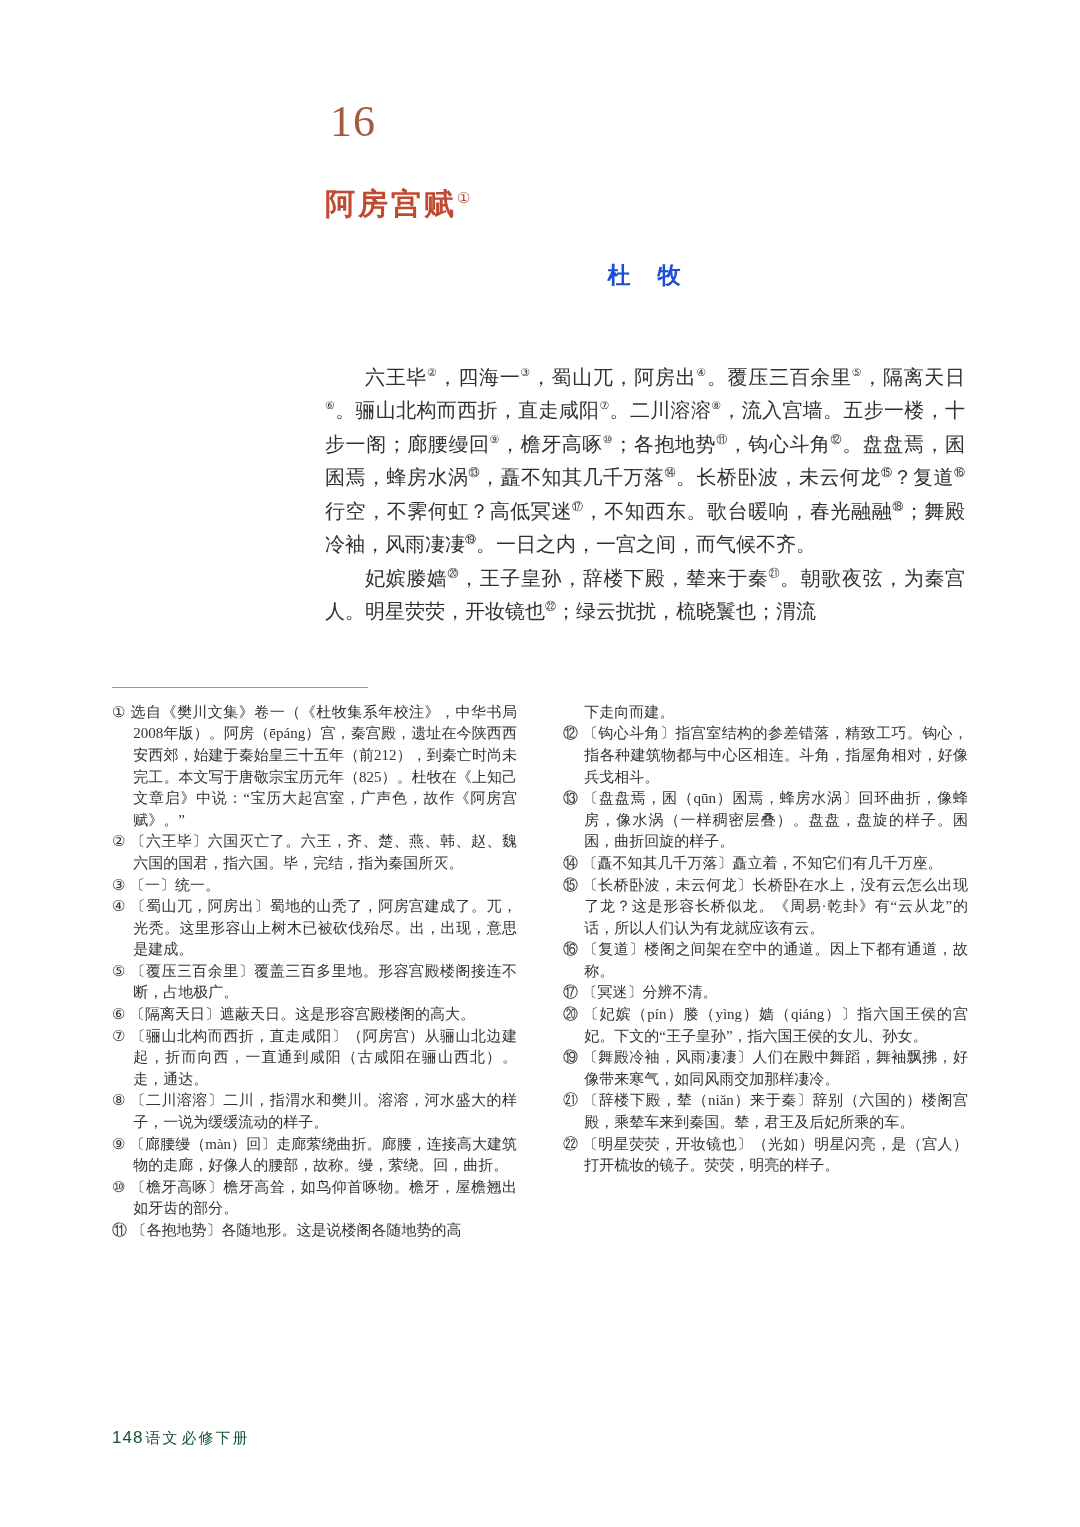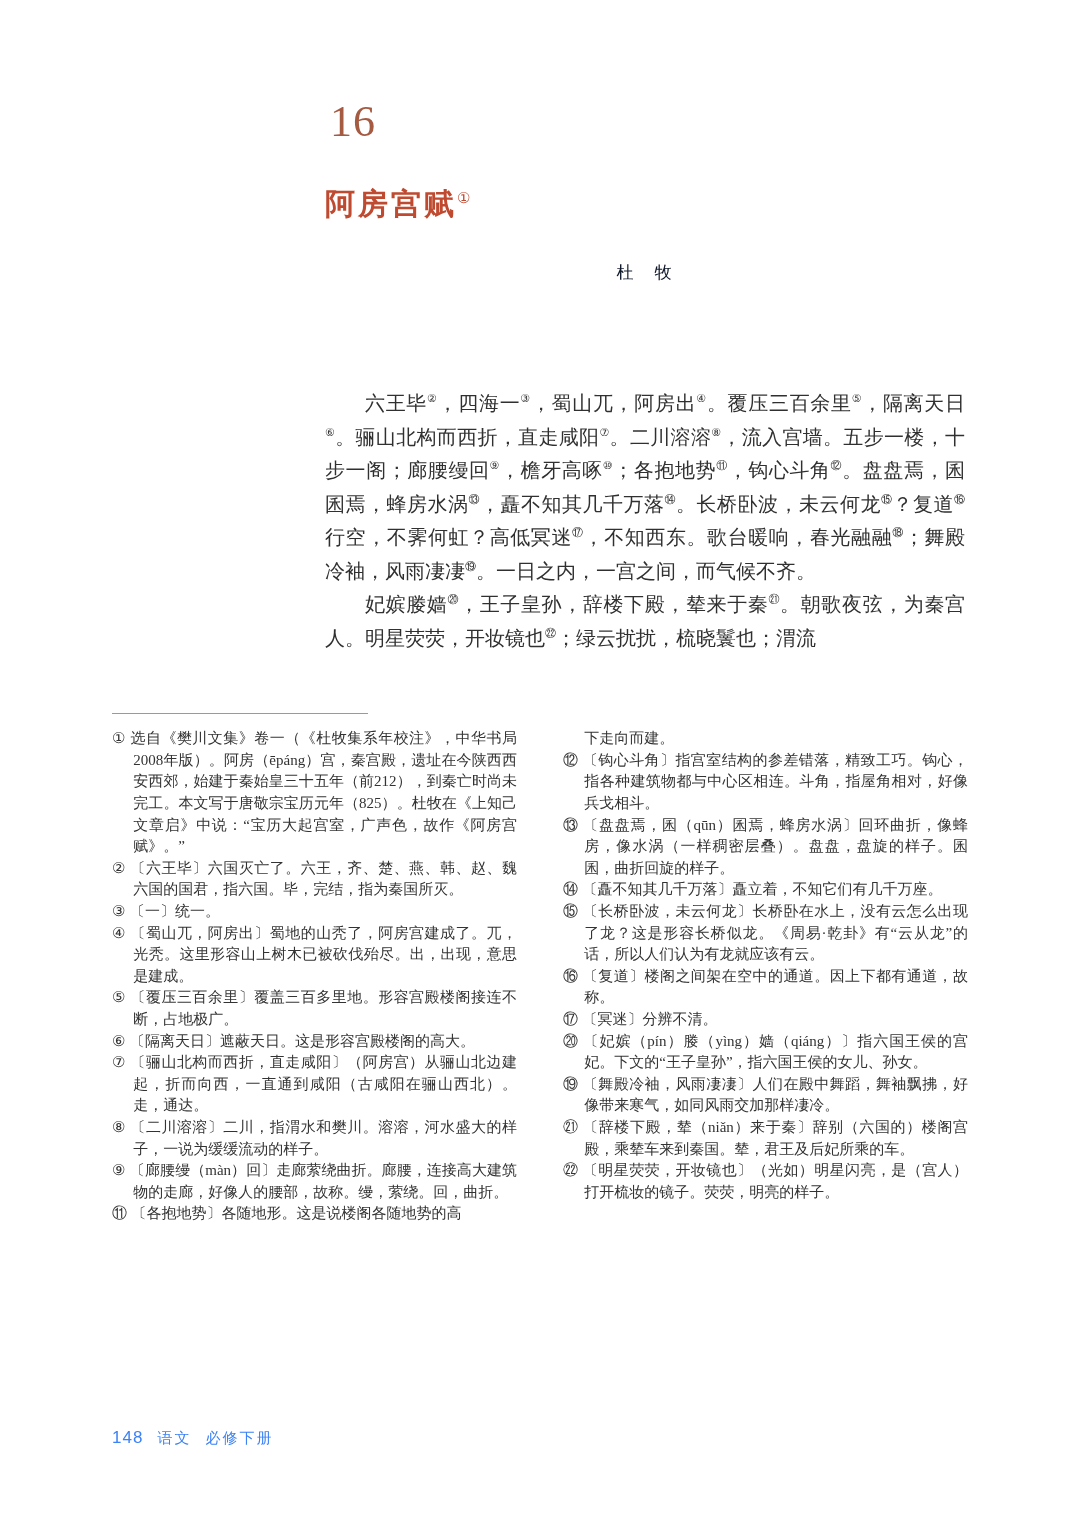--- a/index.html
+++ b/index.html
@@ -38,27 +38,28 @@
   }
   .title-sup {
     font-size: 15px;
     vertical-align: super;
     letter-spacing: 0;
     font-weight: normal;
   }
   .author {
     margin-top: 40px;
     text-align: center;
-    font-size: 17px;
+    font-size: 23px;
     line-height: 1.25;
-    color: #0f172a;
+    color: #1d4ed8;
     letter-spacing: 2px;
+    font-weight: bold;
   }
   
-  .main-text { margin-top: 104px; }
+  .main-text { margin-top: 70px; }
   .para {
     font-size: 20px;
     line-height: 33.5px;
     text-align: justify;
     text-indent: 2em;
     color: #303030;
   }
   sup.note-ref {
     font-size: 11px;
     vertical-align: super;
@@ -89,23 +90,23 @@
   }
   .fn.continuation { text-indent: 0; }
   .fn-num { margin-right: 0.3em; }
   
   .page-footer {
     position: absolute;
     left: 112px;
     top: 1428px;
     display: flex;
     align-items: baseline;
-    gap: 14px;
+    gap: 2px;
     font-family: "Liberation Sans", "DejaVu Sans", sans-serif;
-    color: #3b82f6;
+    color: #14532d;
   }
   .page-footer .page-num { font-size: 17px; letter-spacing: 1px; }
   .page-footer .meta { font-size: 15px; font-weight: normal; letter-spacing: 2px; }
 </style>
 </head>
 <body>
 
 <div class="page">
 
   <div class="lesson-number">16</div>
@@ -126,20 +127,21 @@
     <div class="fn-col">
       <p class="fn"><span class="fn-num">①</span><span class="fn-text">选自《樊川文集》卷一（《杜牧集系年校注》，中华书局2008年版）。阿房（ēpáng）宫，秦宫殿，遗址在今陕西西安西郊，始建于秦始皇三十五年（前212），到秦亡时尚未完工。本文写于唐敬宗宝历元年（825）。杜牧在《上知己文章启》中说：“宝历大起宫室，广声色，故作《阿房宫赋》。”</span></p>
       <p class="fn"><span class="fn-num">②</span><span class="fn-text">〔六王毕〕六国灭亡了。六王，齐、楚、燕、韩、赵、魏六国的国君，指六国。毕，完结，指为秦国所灭。</span></p>
       <p class="fn"><span class="fn-num">③</span><span class="fn-text">〔一〕统一。</span></p>
       <p class="fn"><span class="fn-num">④</span><span class="fn-text">〔蜀山兀，阿房出〕蜀地的山秃了，阿房宫建成了。兀，光秃。这里形容山上树木已被砍伐殆尽。出，出现，意思是建成。</span></p>
       <p class="fn"><span class="fn-num">⑤</span><span class="fn-text">〔覆压三百余里〕覆盖三百多里地。形容宫殿楼阁接连不断，占地极广。</span></p>
       <p class="fn"><span class="fn-num">⑥</span><span class="fn-text">〔隔离天日〕遮蔽天日。这是形容宫殿楼阁的高大。</span></p>
       <p class="fn"><span class="fn-num">⑦</span><span class="fn-text">〔骊山北构而西折，直走咸阳〕（阿房宫）从骊山北边建起，折而向西，一直通到咸阳（古咸阳在骊山西北）。走，通达。</span></p>
       <p class="fn"><span class="fn-num">⑧</span><span class="fn-text">〔二川溶溶〕二川，指渭水和樊川。溶溶，河水盛大的样子，一说为缓缓流动的样子。</span></p>
       <p class="fn"><span class="fn-num">⑨</span><span class="fn-text">〔廊腰缦（màn）回〕走廊萦绕曲折。廊腰，连接高大建筑物的走廊，好像人的腰部，故称。缦，萦绕。回，曲折。</span></p>
+      <p class="fn"><span class="fn-num">⑩</span><span class="fn-text">〔檐牙高啄〕檐牙高耸，如鸟仰首啄物。檐牙，屋檐翘出如牙齿的部分。</span></p>
       <p class="fn"><span class="fn-num">⑪</span><span class="fn-text">〔各抱地势〕各随地形。这是说楼阁各随地势的高</span></p>
     </div>
     <div class="fn-col">
       <p class="fn continuation"><span class="fn-text">下走向而建。</span></p>
       <p class="fn"><span class="fn-num">⑫</span><span class="fn-text">〔钩心斗角〕指宫室结构的参差错落，精致工巧。钩心，指各种建筑物都与中心区相连。斗角，指屋角相对，好像兵戈相斗。</span></p>
       <p class="fn"><span class="fn-num">⑬</span><span class="fn-text">〔盘盘焉，囷（qūn）囷焉，蜂房水涡〕回环曲折，像蜂房，像水涡（一样稠密层叠）。盘盘，盘旋的样子。囷囷，曲折回旋的样子。</span></p>
       <p class="fn"><span class="fn-num">⑭</span><span class="fn-text">〔矗不知其几千万落〕矗立着，不知它们有几千万座。</span></p>
       <p class="fn"><span class="fn-num">⑮</span><span class="fn-text">〔长桥卧波，未云何龙〕长桥卧在水上，没有云怎么出现了龙？这是形容长桥似龙。《周易·乾卦》有“云从龙”的话，所以人们认为有龙就应该有云。</span></p>
       <p class="fn"><span class="fn-num">⑯</span><span class="fn-text">〔复道〕楼阁之间架在空中的通道。因上下都有通道，故称。</span></p>
       <p class="fn"><span class="fn-num">⑰</span><span class="fn-text">〔冥迷〕分辨不清。</span></p>

